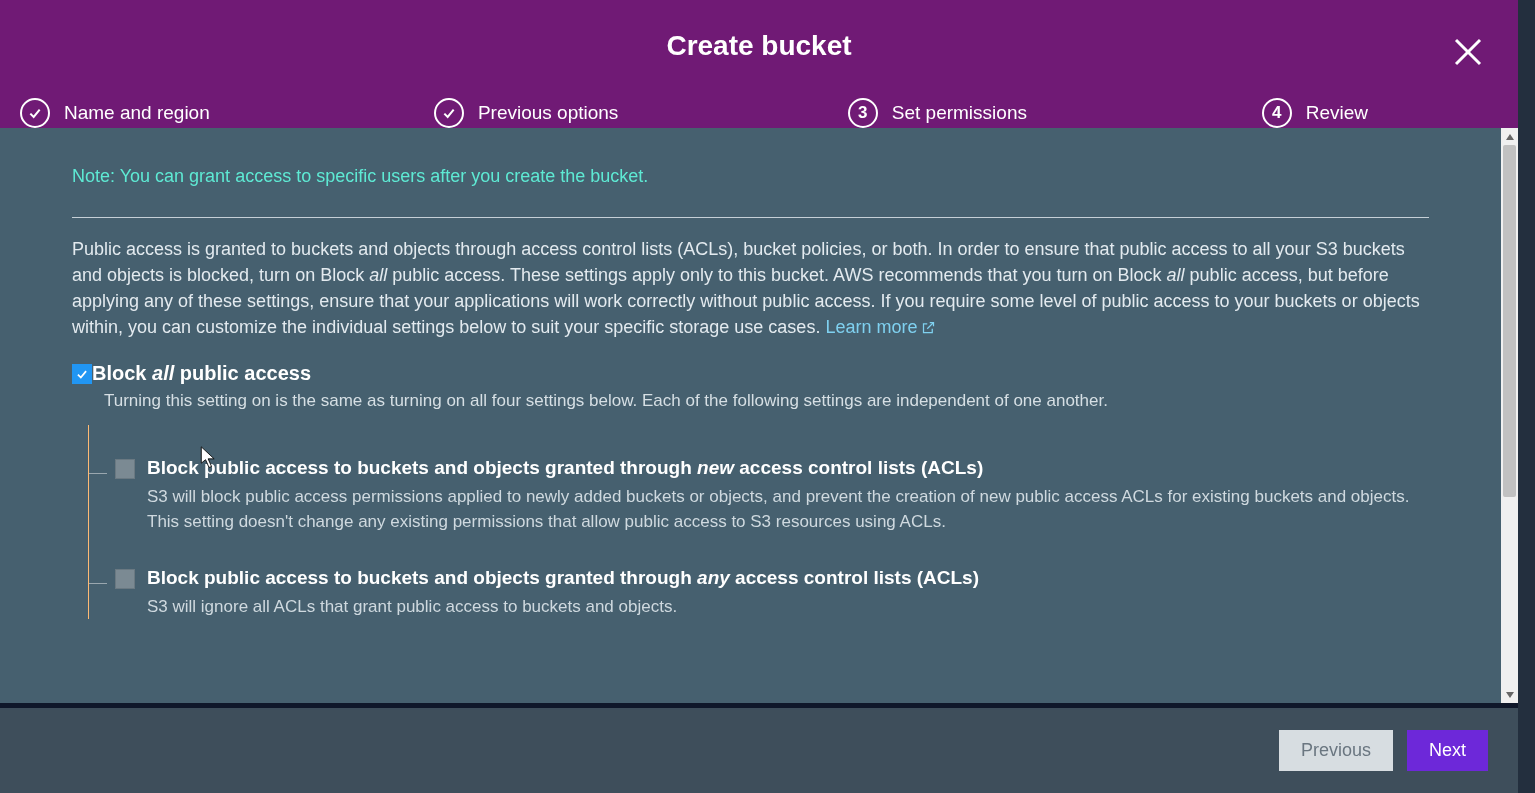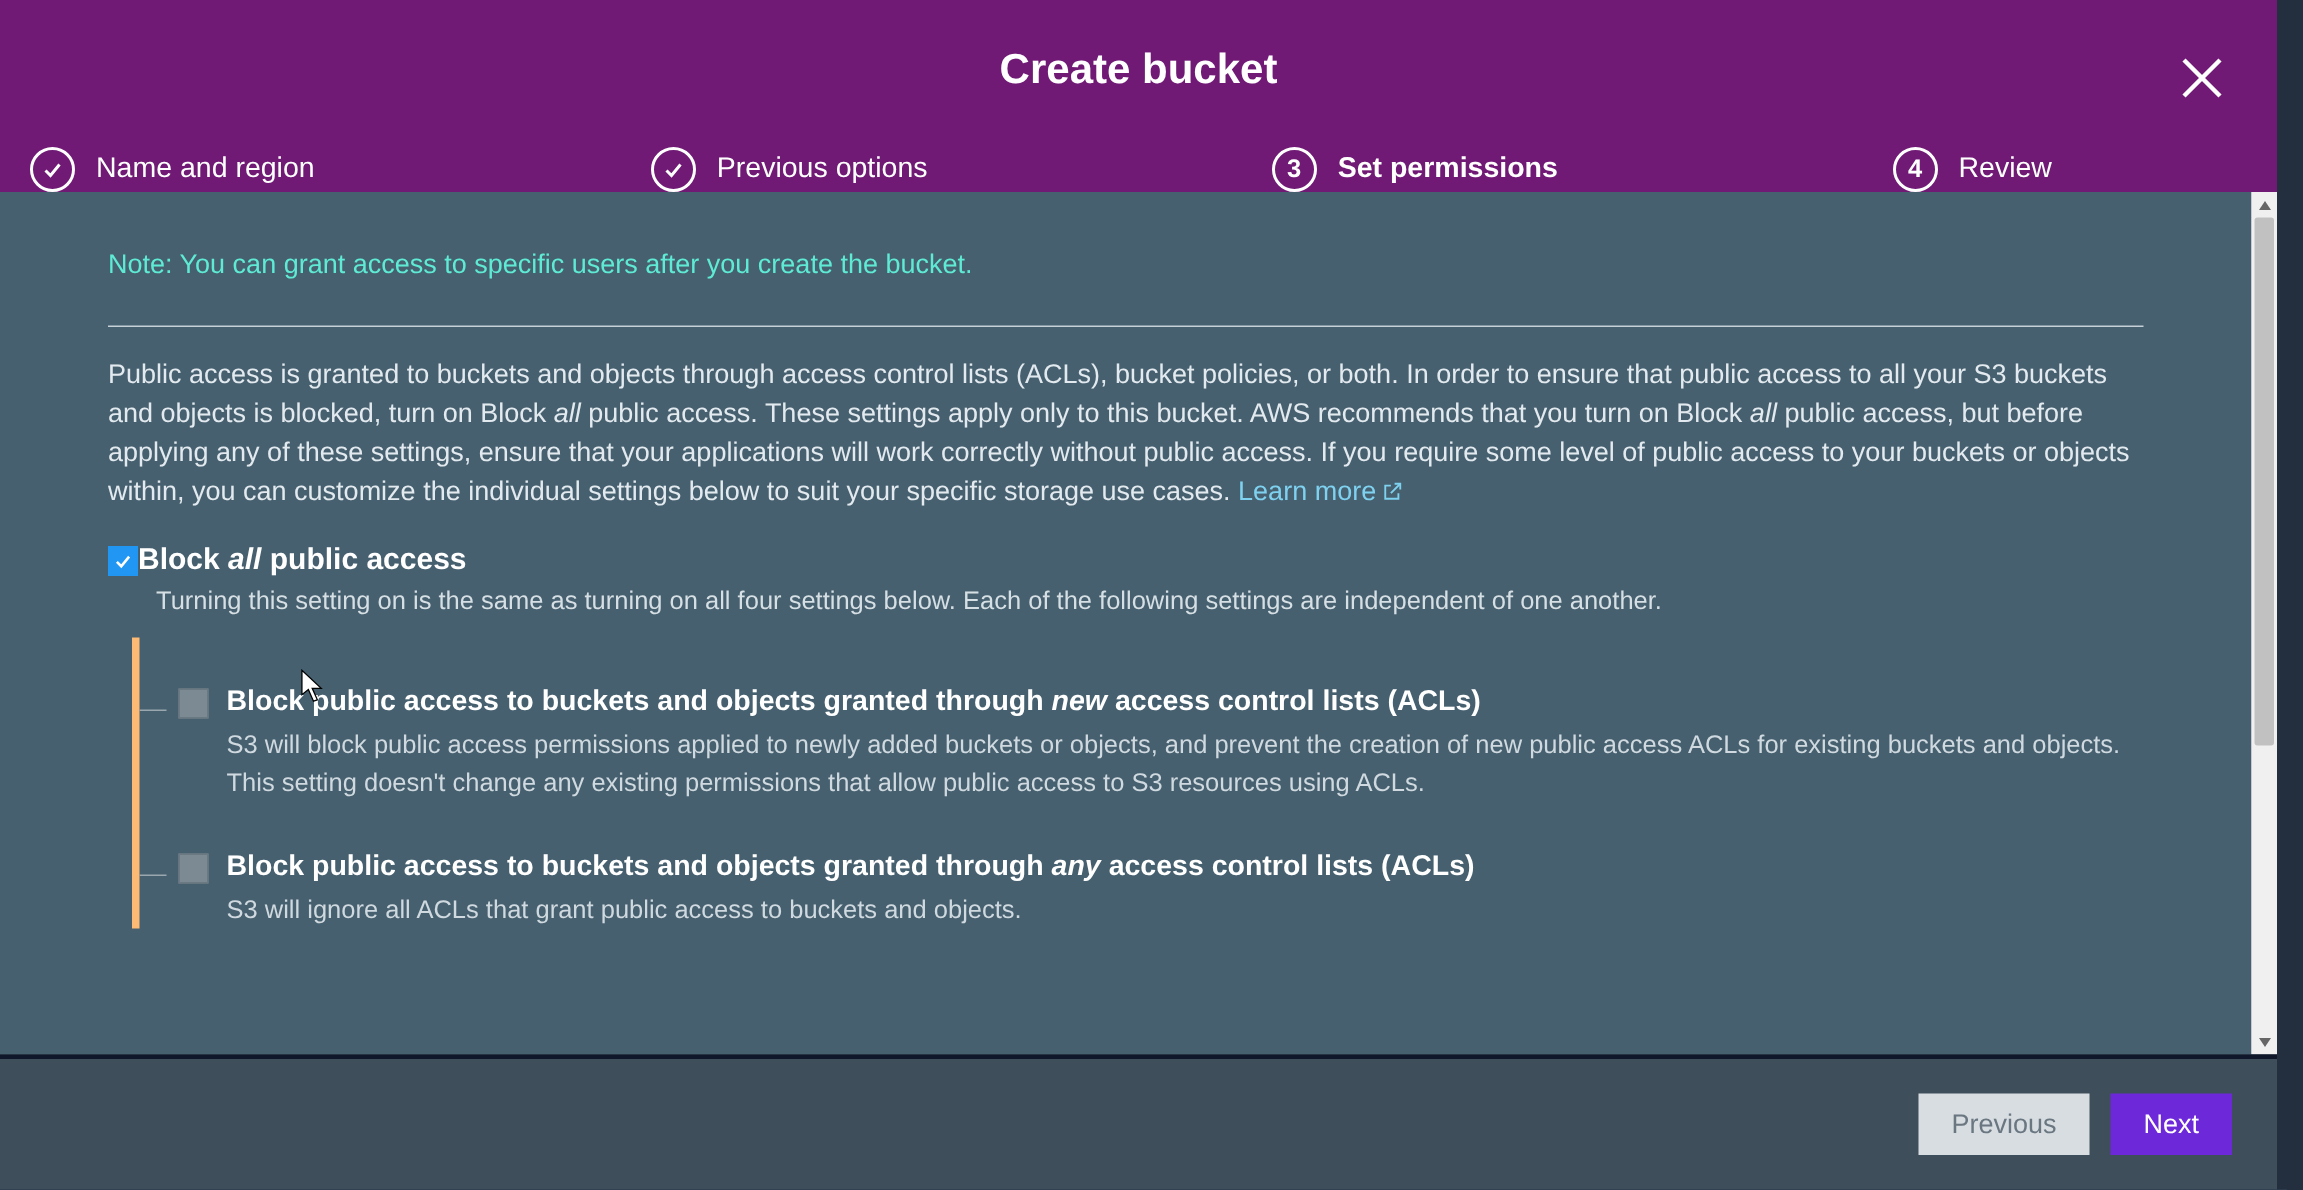--- a/index.html
+++ b/index.html
@@ -6,21 +6,21 @@
   html, body { width: 1535px; height: 793px; font-family: "Helvetica Neue", Arial, sans-serif; overflow: hidden; background: #232f3e; }
   .modal { width: 1518px; height: 793px; display: flex; flex-direction: column; background: #3e4e5b; position: relative; }
   .header { background: #701a75; height: 128px; position: relative; }
   .title { text-align: center; color: #fff; font-size: 28px; font-weight: 600; padding-top: 30px; }
   .close-btn { position: absolute; right: 32px; top: 34px; width: 36px; height: 36px; cursor: pointer; }
   .close-btn svg { stroke: #fff; stroke-width: 3; }
   .steps { display: flex; align-items: center; justify-content: flex-start; gap: 0; padding: 0 20px; margin-top: 36px; }
   .step { display: flex; align-items: center; gap: 14px; color: #fff; font-size: 19px; flex: 1; }
   .step .circle { width: 30px; height: 30px; border: 2px solid #fff; border-radius: 50%; display: flex; align-items: center; justify-content: center; font-size: 17px; font-weight: 600; }
   .step .circle svg { stroke: #fff; stroke-width: 3; fill: none; }
-  .step.active .label { font-weight: 700; }
+  .step.active .label { font-weight: 400; }
   .step4 { flex: 0 0 auto; margin-right: 130px; }
 
   .body-wrap { flex: 1; display: flex; overflow: hidden; }
   .content { flex: 1; overflow-y: auto; padding: 38px 72px 20px 72px; color: #e8eef2; background: #46606f; }
   .note { font-size: 18px; margin-bottom: 30px; color: #5eead4; }
   .section-title { font-size: 24px; font-weight: 600; color: #fff; margin-bottom: 12px; }
   hr.sep { border: none; border-top: 1px solid #c6d0d7; margin-bottom: 18px; }
   .desc { font-size: 18px; line-height: 1.45; color: #e3eaef; margin-bottom: 22px; }
   .desc .italic { font-style: italic; }
   .learn-more { color: #7fd1f0; text-decoration: none; display: inline-flex; align-items: center; gap: 4px; }
@@ -28,35 +28,35 @@
 
   .main-check-row { display: flex; align-items: flex-start; gap: 0; }
   .checkbox { width: 20px; height: 20px; border: 1px solid #9aa7af; background: #fff; display: inline-flex; align-items: center; justify-content: center; flex: 0 0 20px; margin-top: 2px; }
   .checkbox.checked { background: #2196f3; border-color: #2196f3; }
   .checkbox.checked svg { stroke: #fff; stroke-width: 3; fill: none; }
   .checkbox.disabled { background: #7b8a93; border-color: #6a7982; }
   .main-check-label { font-size: 20px; font-weight: 700; color: #fff; }
   .main-check-label .italic { font-style: italic; }
   .main-helper { font-size: 17px; color: #d6dfe4; margin-left: 32px; margin-top: 6px; }
 
-  .tree { margin-left: 16px; margin-top: 14px; border-left: 5px solid #fdba74; padding-left: 0; }
+  .tree { margin-left: 16px; margin-top: 14px; border-left: 1px solid #fdba74; padding-left: 0; }
   .sub-item { position: relative; padding-left: 26px; padding-top: 32px; }
   .sub-item::before { content: ""; position: absolute; left: 0; top: 48px; width: 18px; height: 1px; background: #9aa7af; }
   .sub-row { display: flex; align-items: flex-start; gap: 12px; }
   .sub-label { font-size: 19px; font-weight: 700; color: #fff; }
   .sub-label .italic { font-style: italic; }
   .sub-helper { font-size: 17px; color: #cfd9df; margin-left: 32px; margin-top: 6px; line-height: 1.45; }
 
   .scrollbar-fake { width: 17px; background: #f0f0f0; display: flex; flex-direction: column; }
   .scrollbar-fake .arrow { height: 17px; background: #f0f0f0; display:flex;align-items:center;justify-content:center;}
   .scrollbar-fake .arrow svg{fill:#666;}
   .scrollbar-fake .track { flex:1; background:#f0f0f0; position:relative;}
   .scrollbar-fake .thumb { position:absolute; left:2px; right:2px; top:0; height:65%; background:#c1c1c1; border-radius:2px;}
 
-  .footer { height: 90px; background: #3e4e5b; border-top: 3px solid #0f172a; display: flex; align-items: center; justify-content: flex-end; padding: 0 30px; gap: 14px; }
+  .footer { height: 90px; background: #3e4e5b; border-top: 5px solid #0f172a; display: flex; align-items: center; justify-content: flex-end; padding: 0 30px; gap: 14px; }
   .btn { font-size: 18px; padding: 10px 22px; border: none; cursor: pointer; }
   .btn-prev { background: #d7dde1; color: #6a7680; }
   .btn-next { background: #6d28d9; color: #fff; }
 
   .cursor { position: absolute; left: 200px; top: 446px; width: 18px; height: 24px; pointer-events: none; z-index: 50; }
 </style>
 </head>
 <body>
 
 <div class="modal">

